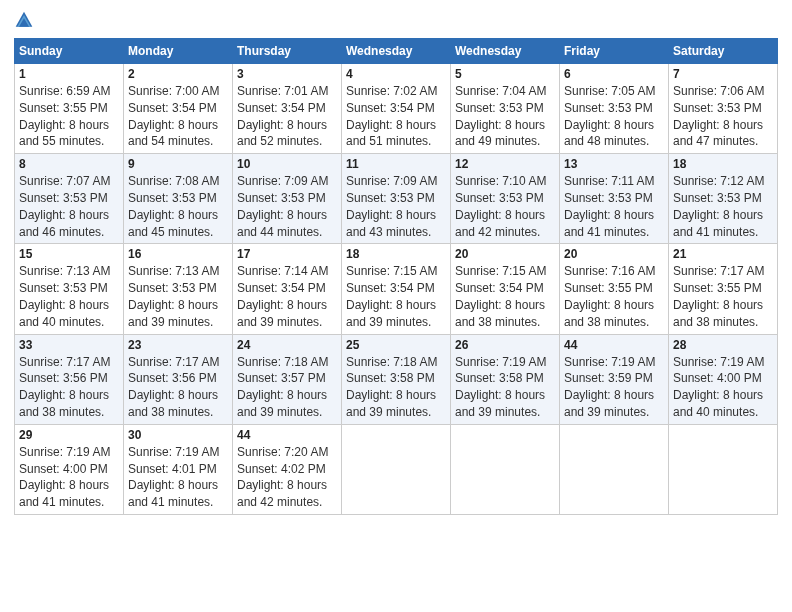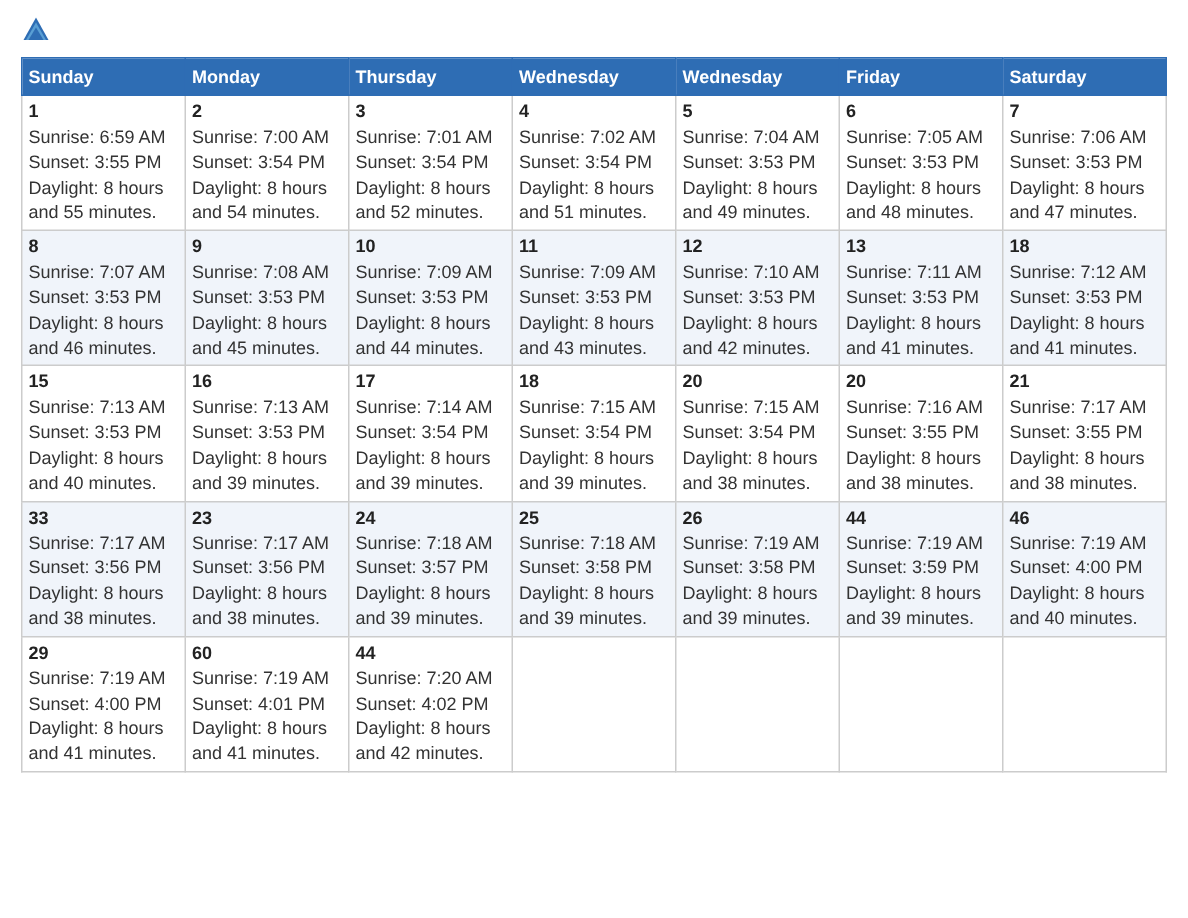--- a/index.html
+++ b/index.html
@@ -241,31 +241,31 @@
           </td>
           <td>
             <span class="day-num">26</span>
             <div class="day-info">Sunrise: 7:19 AM<br>Sunset: 3:58 PM<br>Daylight: 8 hours and 39 minutes.</div>
           </td>
           <td>
             <span class="day-num">44</span>
             <div class="day-info">Sunrise: 7:19 AM<br>Sunset: 3:59 PM<br>Daylight: 8 hours and 39 minutes.</div>
           </td>
           <td>
-            <span class="day-num">46</span>
+            <span class="day-num">28</span>
             <div class="day-info">Sunrise: 7:19 AM<br>Sunset: 4:00 PM<br>Daylight: 8 hours and 40 minutes.</div>
           </td>
         </tr>
         <tr class="last-row">
           <td>
             <span class="day-num">29</span>
             <div class="day-info">Sunrise: 7:19 AM<br>Sunset: 4:00 PM<br>Daylight: 8 hours and 41 minutes.</div>
           </td>
           <td>
-            <span class="day-num">60</span>
+            <span class="day-num">30</span>
             <div class="day-info">Sunrise: 7:19 AM<br>Sunset: 4:01 PM<br>Daylight: 8 hours and 41 minutes.</div>
           </td>
           <td>
             <span class="day-num">44</span>
             <div class="day-info">Sunrise: 7:20 AM<br>Sunset: 4:02 PM<br>Daylight: 8 hours and 42 minutes.</div>
           </td>
           <td class="empty-cell"></td>
           <td class="empty-cell"></td>
           <td class="empty-cell"></td>
           <td class="empty-cell"></td>

